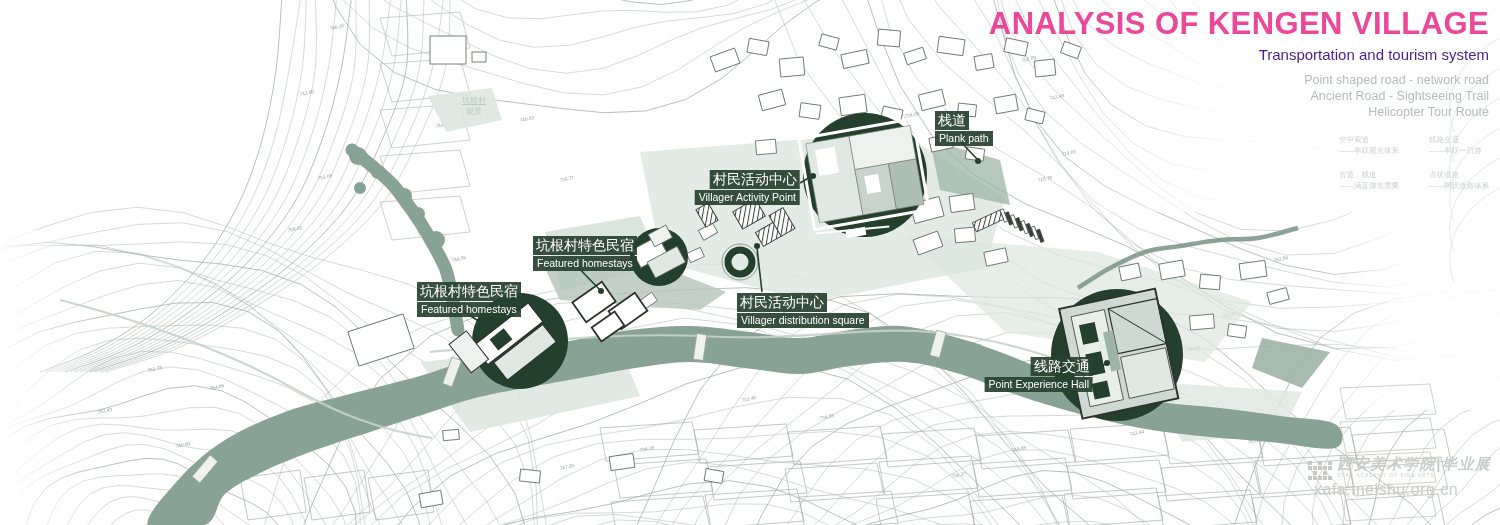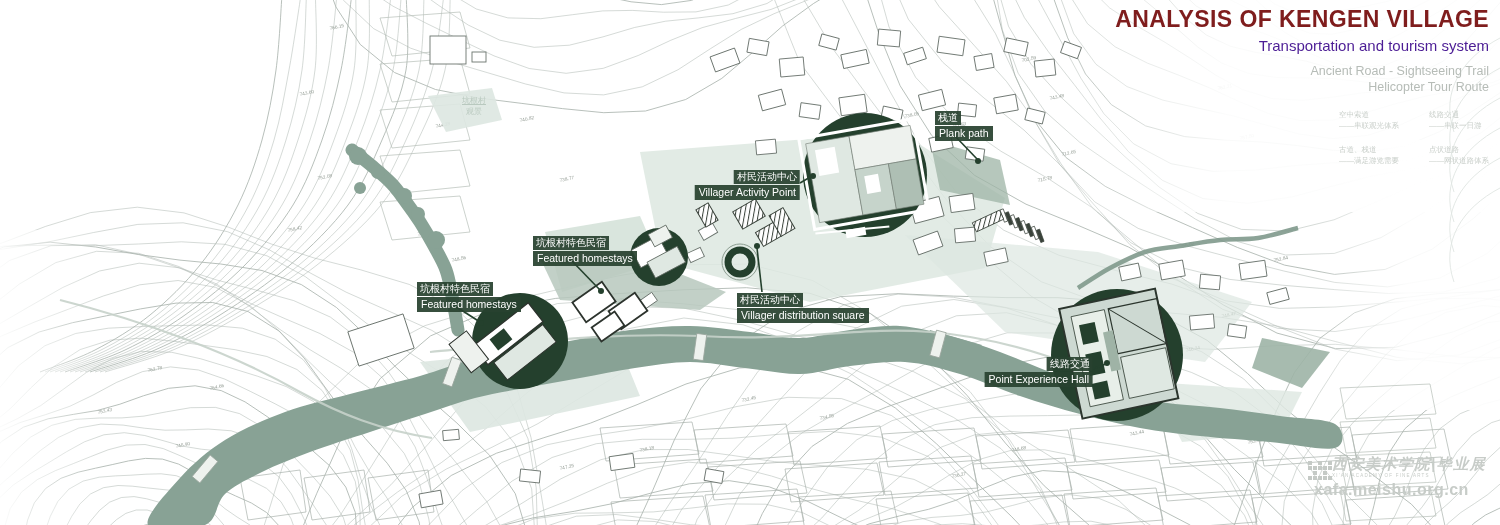--- a/index.html
+++ b/index.html
@@ -2,41 +2,41 @@
 <html><head>
 <meta charset="utf-8">
 <style>
   html,body{margin:0;padding:0;background:#ffffff;}
   .canvas{position:relative;width:1500px;height:525px;overflow:hidden;background:#fff;
           font-family:"Liberation Sans",sans-serif;}
   svg.map{position:absolute;left:0;top:0;}
 
   
   .titleblock{position:absolute;top:6px;right:11px;text-align:right;z-index:20;}
-  .titleblock h1{margin:0;font-size:23px;font-weight:700;letter-spacing:.4px;color:#7f1d1d;}
+  .titleblock h1{margin:0;font-size:31px;font-weight:700;letter-spacing:.4px;color:#ec4899;}
   .titleblock h2{margin:4px 0 0 0;font-size:15px;font-weight:400;color:#4c1d95;}
   .legend-en{margin-top:9px;font-size:12.5px;line-height:16px;color:#b6bcb7;}
   .legend-cn{display:inline-grid;grid-template-columns:auto auto;gap:12px 30px;
              margin-top:14px;text-align:left;font-size:7.5px;line-height:1.5;color:#c9cfca;}
   .legend-cn .cn-item div{white-space:nowrap;}
 
   
   .map-label{position:absolute;z-index:10;display:flex;flex-direction:column;pointer-events:none;}
   .map-label.align-right{align-items:flex-end;transform:translateX(-100%);}
   .map-label .zh{width:max-content;background:rgba(40,66,47,.93);color:#fff;
-                 font-size:10px;line-height:1.2;padding:1px 3px;}
+                 font-size:14px;line-height:1.2;padding:1px 3px;}
   .map-label .en{width:max-content;background:rgba(40,66,47,.93);color:#fff;
                  font-size:10.5px;line-height:1.25;padding:1px 4px;margin-top:1px;}
 
   
   .watermark{position:absolute;left:1308px;top:456px;z-index:15;color:#c7ccc8;}
-  .wm-row{display:flex;align-items:flex-start;}
+  .wm-row{display:flex;align-items:flex-start;gap:5px;}
   .wm-text1{font-size:15px;font-weight:700;font-style:italic;letter-spacing:1.5px;line-height:1.05;}
   .wm-sub{font-size:4.5px;letter-spacing:1.2px;margin-top:1px;}
-  .wm-url{font-size:16px;font-weight:700;letter-spacing:.5px;margin-top:1px;margin-left:6px;}
+  .wm-url{font-size:16px;font-weight:400;letter-spacing:.5px;margin-top:1px;margin-left:6px;}
 
   .area-text{position:absolute;color:#b9c9bf;font-size:8px;line-height:1.3;z-index:4;}
 </style>
 </head>
 <body>
 
 <div class="canvas">
 
   <svg class="map" width="1500" height="525" viewBox="0 0 1500 525">
     <defs>
@@ -439,20 +439,21 @@
         <circle cx="757" cy="246" r="3" stroke="none"></circle>
       <path d="M1092,369 L1106,364" fill="none"></path>
         <circle cx="1107" cy="363" r="3" stroke="none"></circle>
     </g>
   </svg>
 
   <header class="titleblock">
     <h1>ANALYSIS OF KENGEN VILLAGE</h1>
     <h2>Transportation and tourism system</h2>
     <div class="legend-en" id="legend-en">
+        <div>Point shaped road - network road</div>
         <div>Ancient Road - Sightseeing Trail</div>
         <div>Helicopter Tour Route</div>
       </div>
     <div class="legend-cn" id="legend-cn">
         <div class="cn-item">
           <div>空中索道</div>
           <div>——串联观光体系</div>
         </div>
         <div class="cn-item">
           <div>线路交通</div>

